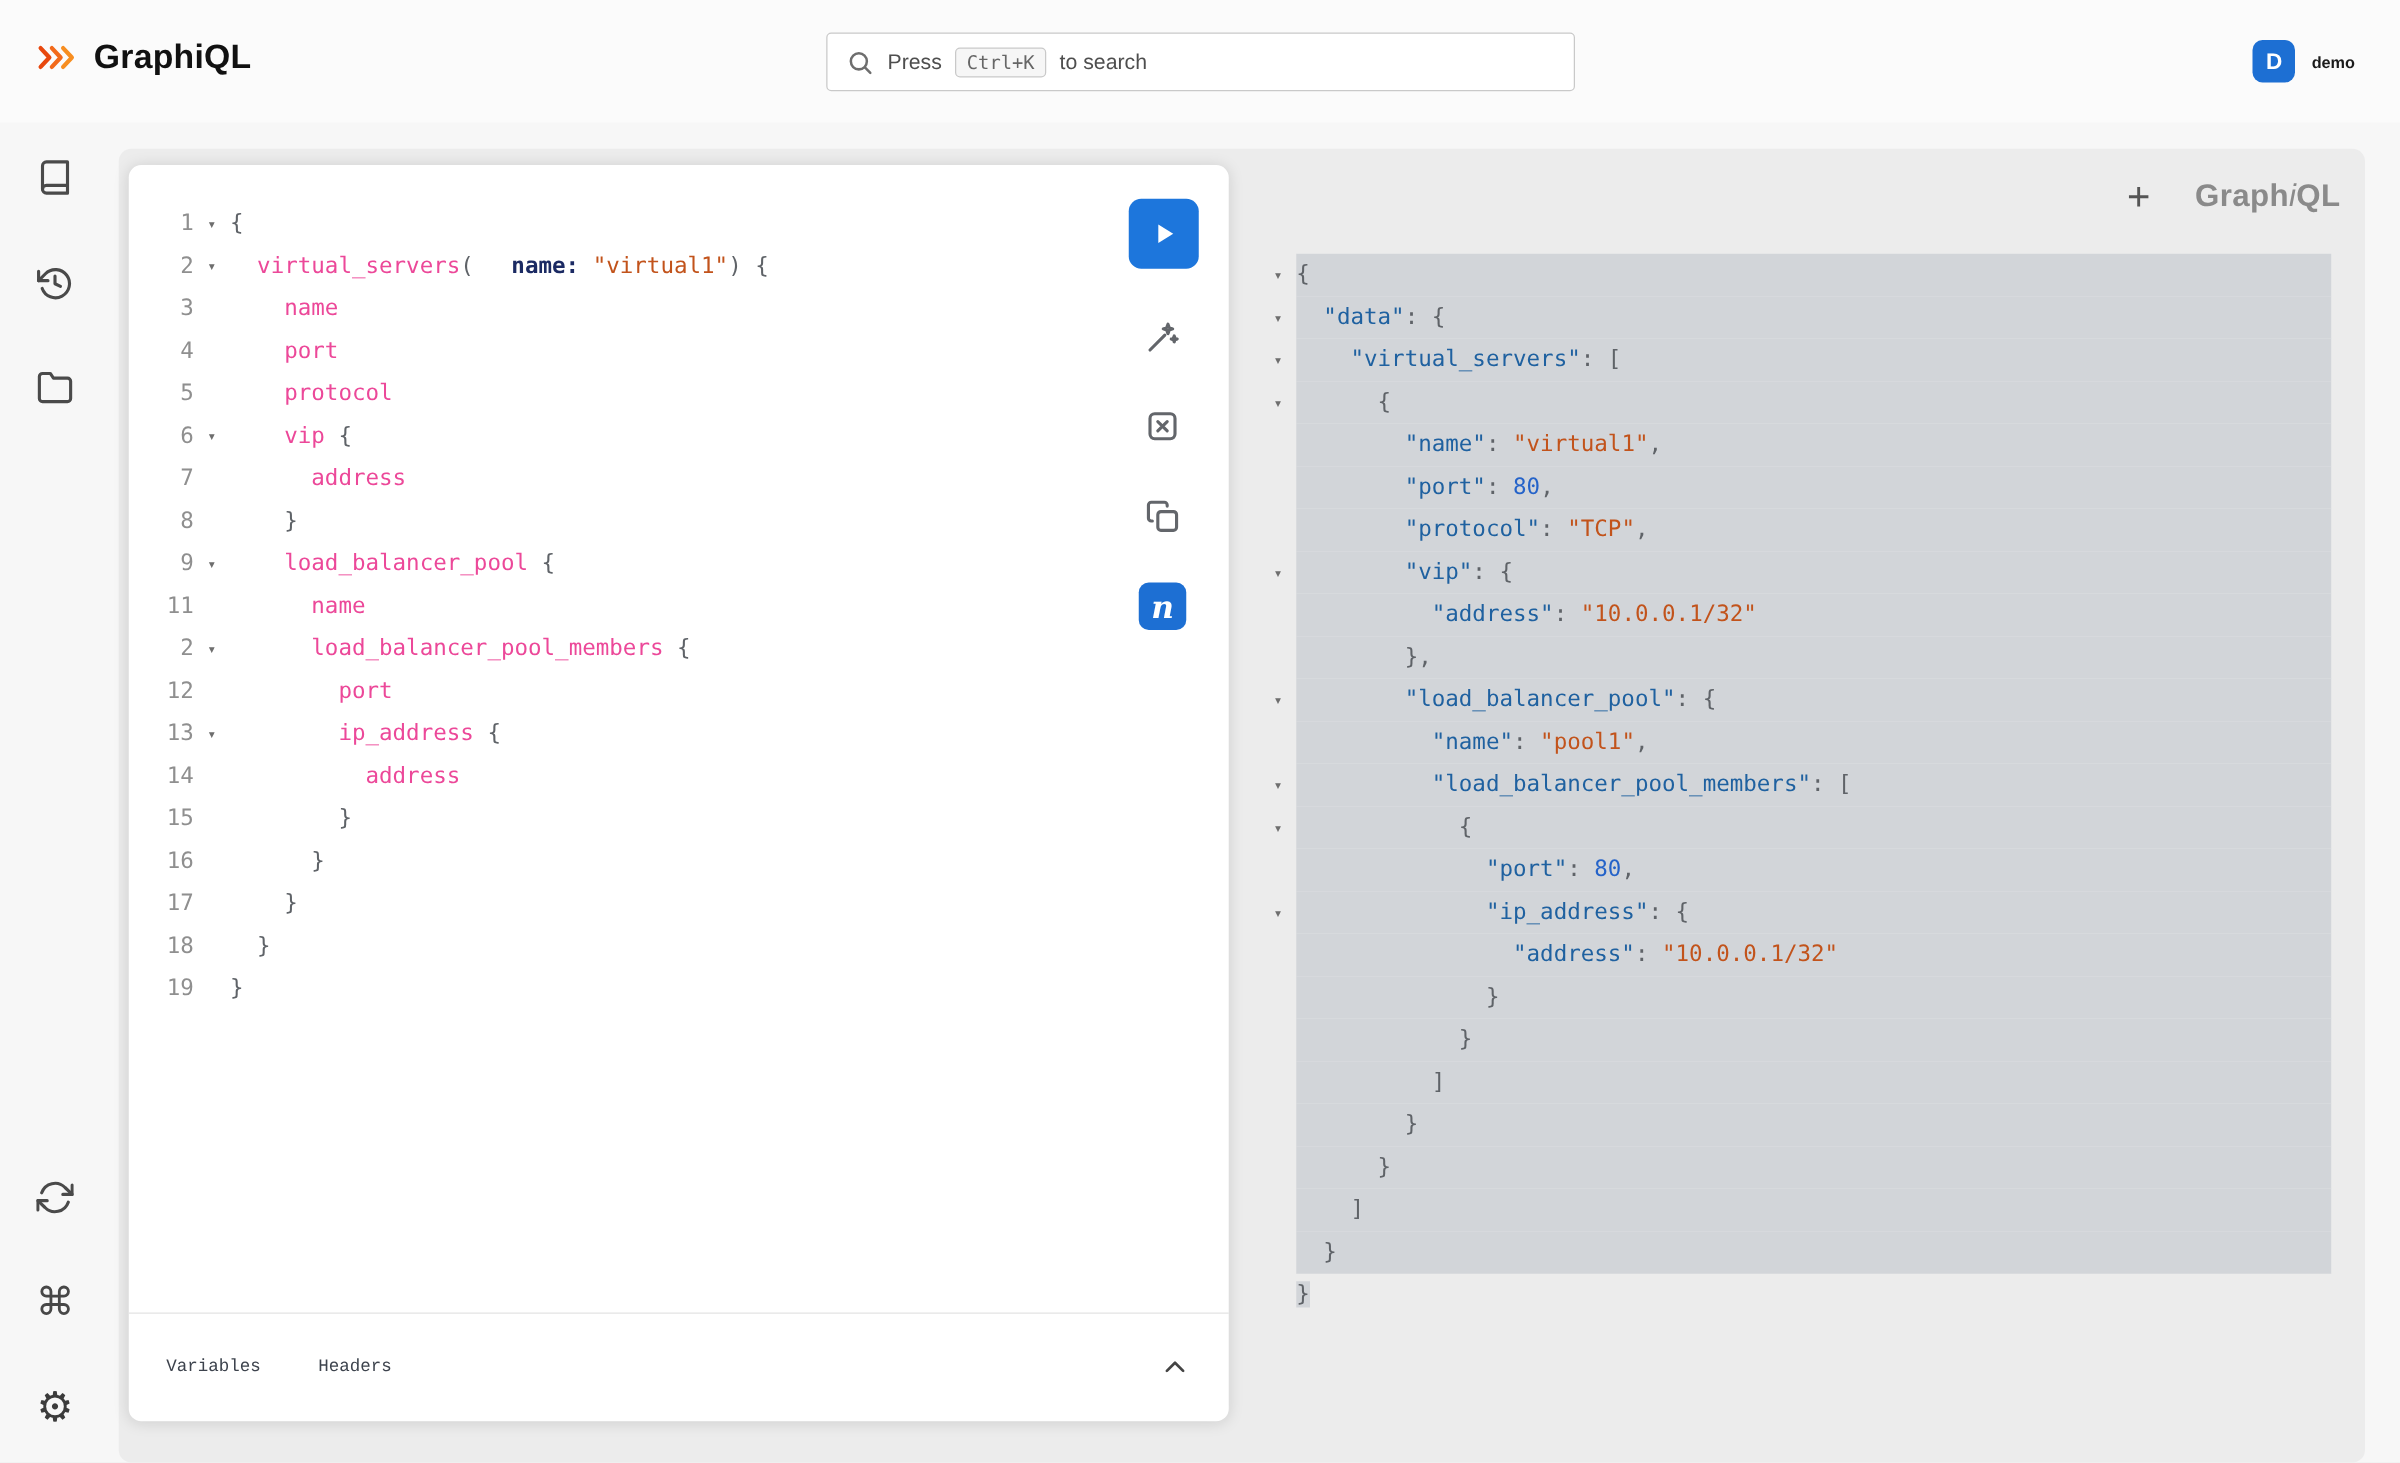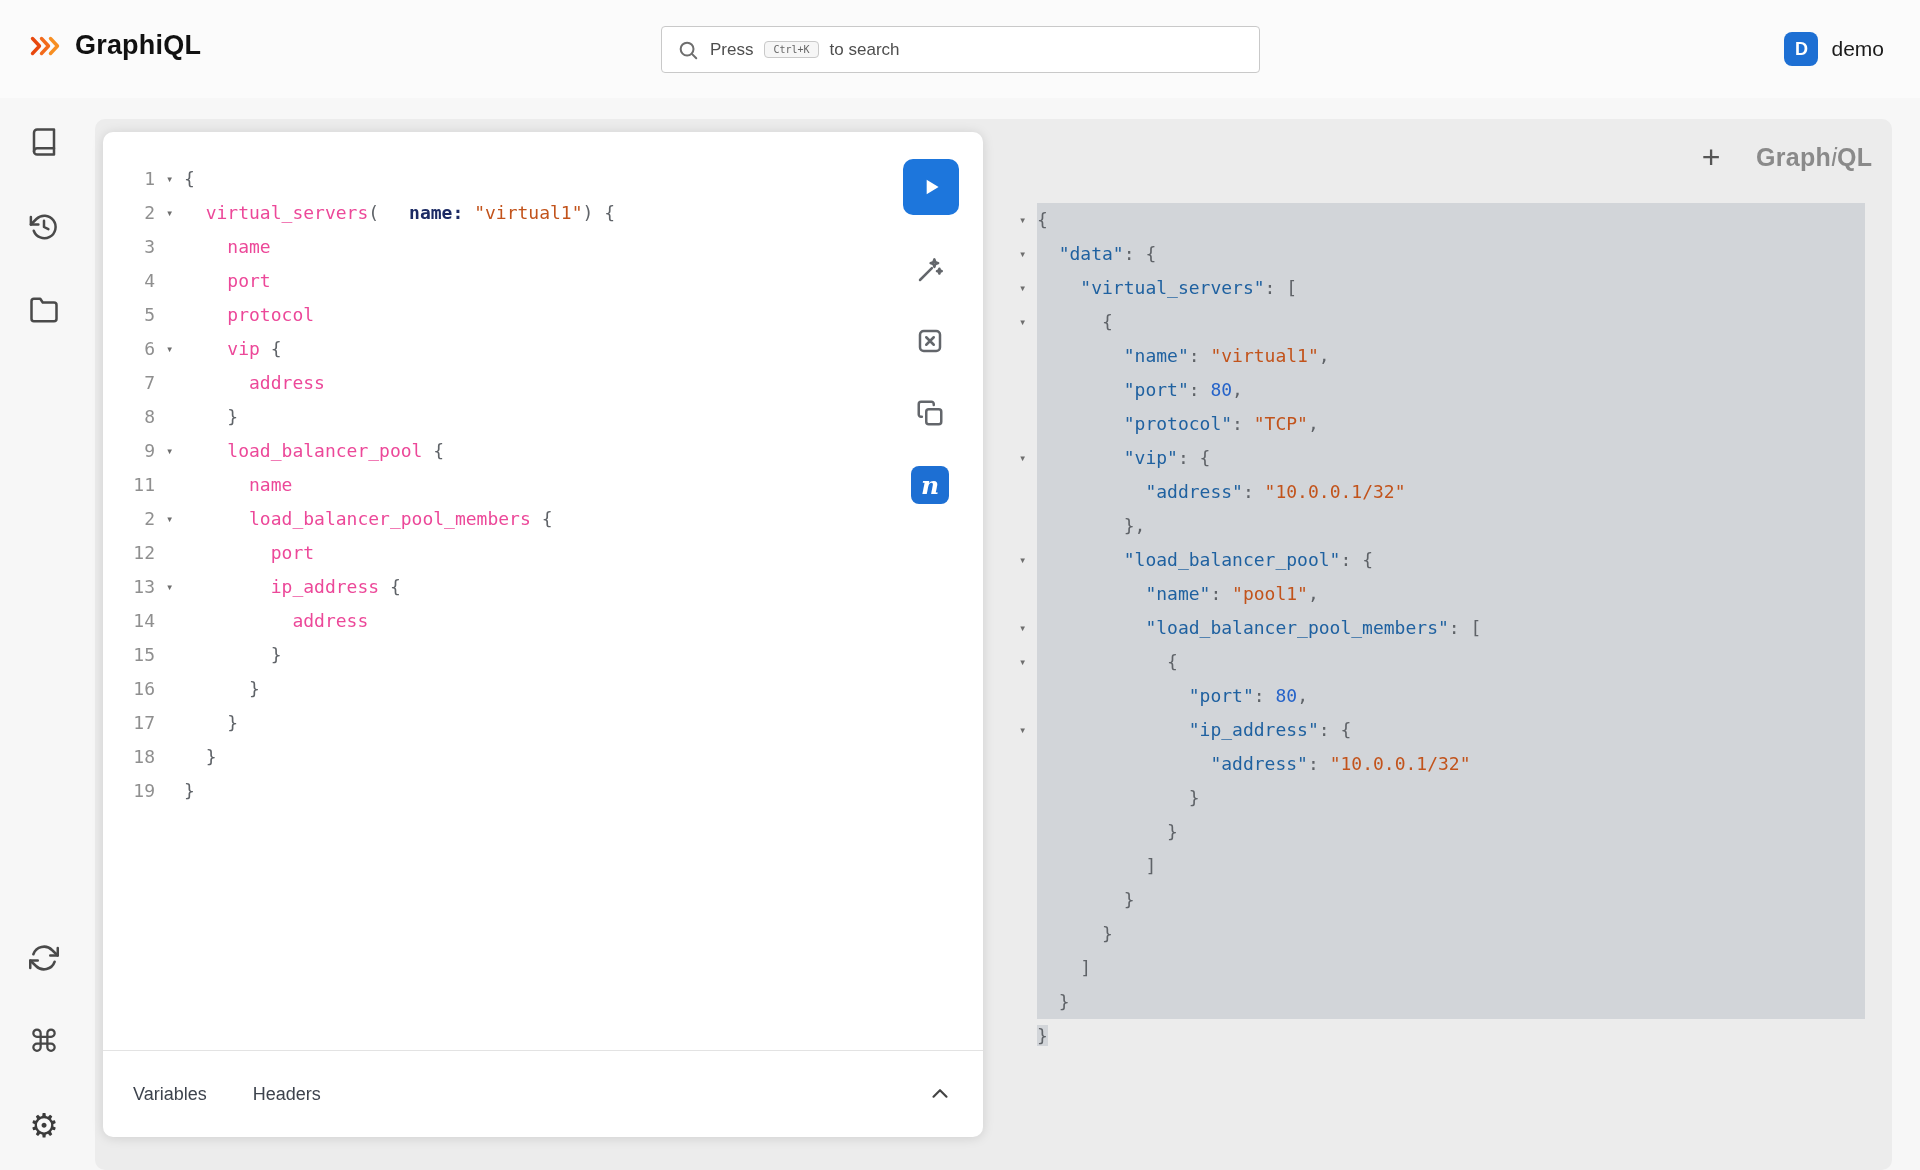--- a/index.html
+++ b/index.html
@@ -16,30 +16,30 @@
   .brand { position:absolute; left:30px; top:30px; display:flex; align-items:center; gap:11px; cursor:pointer; }
   .brand-text { font-size:27px; font-weight:bold; color:#111; letter-spacing:.2px; }
   .search-box {
     position:absolute; left:661px; top:26px; width:599px; height:47px;
     background:#fff; border:1px solid #c9c9c9; border-radius:4px;
     display:flex; align-items:center; gap:11px; padding:0 15px;
     color:#4e4e4e; font-size:17px; cursor:text;
   }
   .kbd {
     border:1px solid #c9c9c9; background:#f6f6f6; border-radius:4px;
-    padding:2px 8px; font-size:10px; color:#666;
+    padding:2px 8px; font-size:15px; color:#666;
     font-family:"DejaVu Sans Mono", monospace;
   }
   .user { position:absolute; right:36px; top:32px; display:flex; align-items:center; gap:13px; cursor:pointer; }
   .avatar {
     width:34px; height:34px; border-radius:8px; background:#1d6fd3;
     color:#fff; font-weight:bold; font-size:18px;
     display:flex; align-items:center; justify-content:center;
   }
-  .user-name { font-size:21px; color:#1b1b1b; }
+  .user-name { font-size:13px; color:#1b1b1b;font-weight:bold; }
 
   
   .panel { position:absolute; left:95px; top:119px; width:1797px; height:1051px; background:#ececec; border-radius:10px; }
 
   
   .side-icon {
     position:absolute; left:22px; width:44px; height:44px;
     display:flex; align-items:center; justify-content:center;
     color:#4a4a4a; cursor:pointer;
   }
@@ -80,21 +80,21 @@
     border-radius:8px; background:#1d6fd3; cursor:pointer;
     color:#fff; display:flex; align-items:center; justify-content:center;
     font-family:"DejaVu Serif", serif; font-style:italic; font-weight:bold; font-size:25px;
   }
 
   .editor-footer {
     position:absolute; left:0; bottom:0; width:100%; height:87px;
     border-top:1px solid #e3e3e3;
     display:flex; align-items:center; padding:0 30px; gap:46px;
   }
-  .footer-tab { font-size:18px; color:#3d434d; cursor:pointer; }
+  .footer-tab { font-size:14px; color:#3d434d; cursor:pointer;font-family:Liberation Mono, monospace; }
   .collapse-btn { margin-left:auto; cursor:pointer; display:flex; }
   .collapse-btn svg { stroke:#444; }
 
   
   .add-tab-btn {
     position:absolute; left:1690px; top:136px; width:42px; height:42px;
     font-size:32px; font-weight:300; color:#555; cursor:pointer;
     display:flex; align-items:center; justify-content:center;
   }
   .resp-logo { position:absolute; left:1756px; top:143px; font-size:25px; font-weight:600; color:#8a8a8a; letter-spacing:.3px; }

